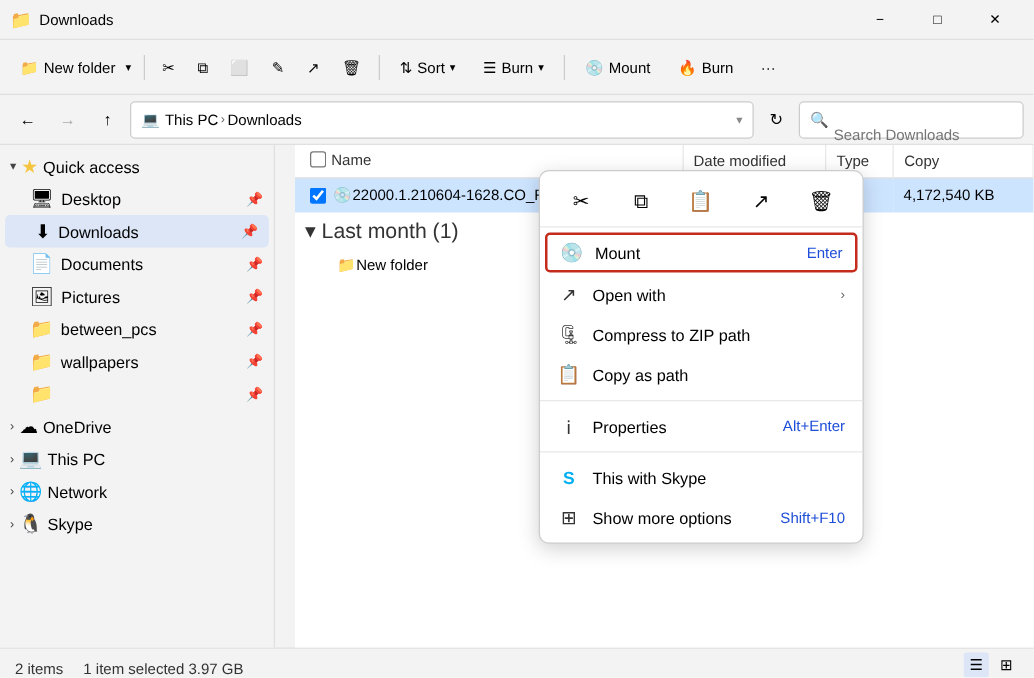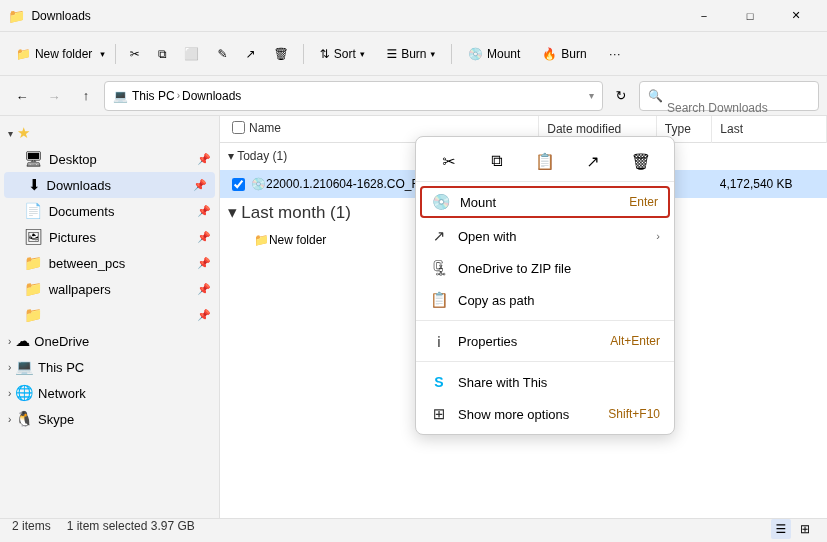--- a/index.html
+++ b/index.html
@@ -176,21 +176,21 @@
     .file-table thead th:first-child { padding-left: 12px; }
     .file-table tbody tr { height: 28px; }
     .file-table tbody tr.selected { background: #cde4ff; }
     .file-table tbody td { padding: 0 8px; font-size: 12px; }
     .file-table tbody td:first-child { padding-left: 12px; }
     .checkbox { margin-right: 6px; }
     .cell-name { display: flex; align-items: center; }
 
     
     .status-bar {
-      display: flex; align-items: flex-start;
+      display: flex; align-items: flex-end;
       height: 24px; padding: 0 12px;
       background: #f3f3f3; border-top: 1px solid #e0e0e0;
       font-size: 12px; color: #333; gap: 16px;
     }
     .status-right { margin-left: auto; display: flex; gap: 4px; }
     .view-btn {
       width: 20px; height: 20px;
       display: flex; align-items: center; justify-content: center;
       border: none; background: transparent; cursor: pointer;
       border-radius: 2px; font-size: 12px;
@@ -226,21 +226,21 @@
       position: relative;
     }
     .ctx-item.highlighted {
       background: white;
       border: 2px solid #c42b1c;
       border-radius: 4px;
       margin: 2px 4px;
       padding: 5px 10px;
     }
     .ctx-item .ctx-label { flex: 1; }
-    .ctx-item .ctx-shortcut { color: #a16207; font-size: 12px; }
+    .ctx-item .ctx-shortcut { color: #1d4ed8; font-size: 12px; }
     .ctx-item .ctx-arrow { color: #666; font-size: 11px; }
     .ctx-icon { font-size: 15px; width: 18px; text-align: center; color: #333; }
     .ctx-sep { height: 1px; background: #e8e8e8; margin: 4px 0; }
 
     
     .skype-blue { color: #00AFF0; }
   </style>
 </head>
 <body>
 
@@ -335,20 +335,21 @@
     <input type="text" placeholder="Search Downloads" style="">
   </div>
 </div>
 
 <div class="main-layout">
 
   <div class="sidebar">
     <div class="sidebar-section">
       <span class="sidebar-chevron">▾</span>
       <span style="color:#f5c542;font-size:15px;">★</span>
+      <span class="sidebar-label">Quick access</span>
     </div>
     <div class="sidebar-item" style="padding-left:24px;">
       <span class="sidebar-icon">🖥</span>
       <span class="sidebar-label">Desktop</span>
       <span class="pin-icon">📌</span>
     </div>
     <div class="sidebar-item active" style="padding-left:24px;">
       <span class="sidebar-icon">⬇</span>
       <span class="sidebar-label">Downloads</span>
       <span class="pin-icon">📌</span>
@@ -392,42 +393,36 @@
       <span class="sidebar-icon">🌐</span>
       <span class="sidebar-label">Network</span>
     </div>
     <div class="sidebar-section">
       <span class="sidebar-chevron">›</span>
       <span class="sidebar-icon">🐧</span>
       <span class="sidebar-label">Skype</span>
     </div>
   </div>
 
-  <div class="content" style="position:relative;">
+  <div class="content" style="position:relative;margin-left:16px;">
     <table class="file-table">
       <thead>
         <tr>
           <th>
             <span style="display:inline-flex;align-items:center;gap:4px;">
               <input type="checkbox" style="">
               <span>Name</span>
             </span>
           </th>
           <th>Date modified</th>
           <th>Type</th>
-          <th>Last</th>
+          <th>Copy</th>
         </tr>
       </thead>
       <tbody>
-        <tr>
-          <td colspan="4" style="padding-left:8px;font-size:12px;color:#333;height:24px;vertical-align:middle;">
-            <span style="cursor:pointer;">▾ </span>
-            <span>Today (1)</span>
-          </td>
-        </tr>
         <tr class="selected">
           <td>
             <div class="cell-name">
               <input type="checkbox" checked="" class="checkbox" style="">
               <span>💿</span>
               <span>22000.1.210604-1628.CO_RELEAS</span>
             </div>
           </td>
           <td></td>
           <td></td>
@@ -480,41 +475,41 @@
       </div>
 
       <div class="ctx-item">
         <span class="ctx-icon">↗</span>
         <span class="ctx-label">Open with</span>
         <span class="ctx-arrow">›</span>
       </div>
 
       <div class="ctx-item">
         <span class="ctx-icon">🗜</span>
-        <span class="ctx-label">OneDrive to ZIP file</span>
+        <span class="ctx-label">Compress to ZIP path</span>
       </div>
 
       <div class="ctx-item">
         <span class="ctx-icon">📋</span>
         <span class="ctx-label">Copy as path</span>
       </div>
 
       <div class="ctx-sep"></div>
 
       <div class="ctx-item">
         <span class="ctx-icon">ℹ</span>
         <span class="ctx-label">Properties</span>
         <span class="ctx-shortcut">Alt+Enter</span>
       </div>
 
       <div class="ctx-sep"></div>
 
       <div class="ctx-item">
         <span class="ctx-icon skype-blue" style="font-weight:bold;font-size:14px;">S</span>
-        <span class="ctx-label">Share with This</span>
+        <span class="ctx-label">This with Skype</span>
       </div>
 
       <div class="ctx-item">
         <span class="ctx-icon">⊞</span>
         <span class="ctx-label">Show more options</span>
         <span class="ctx-shortcut">Shift+F10</span>
       </div>
     </div>
   </div>
 </div>

